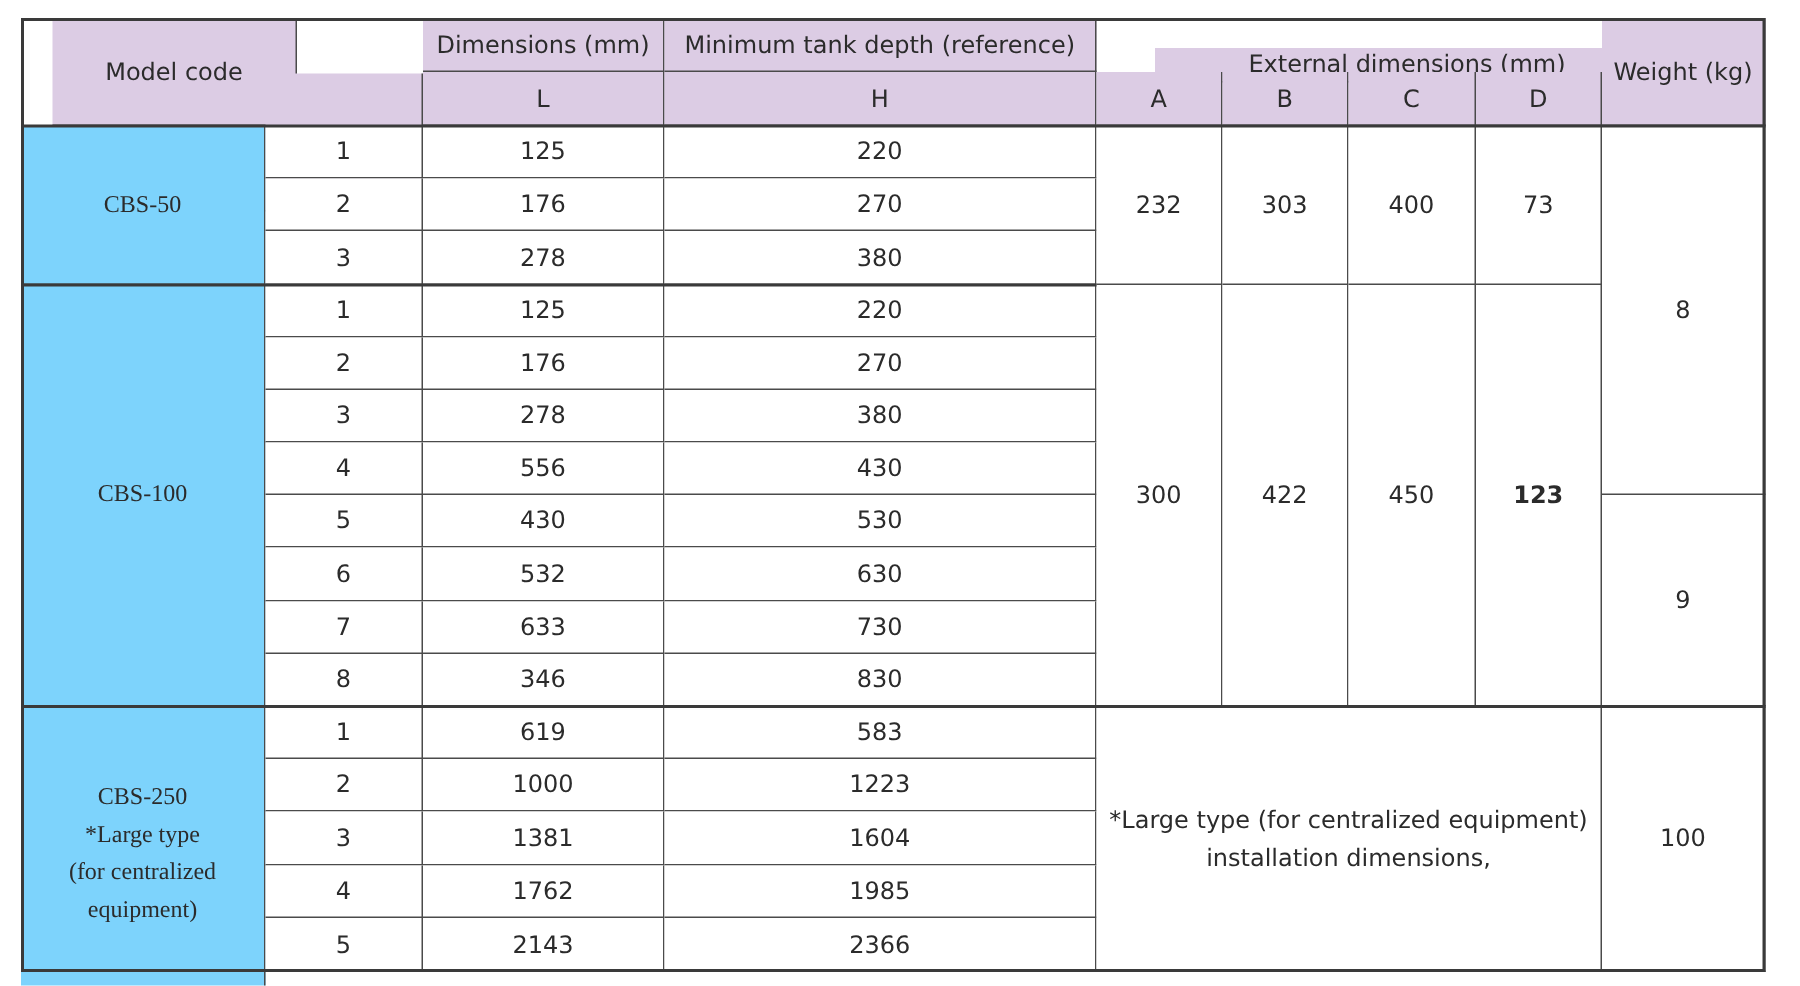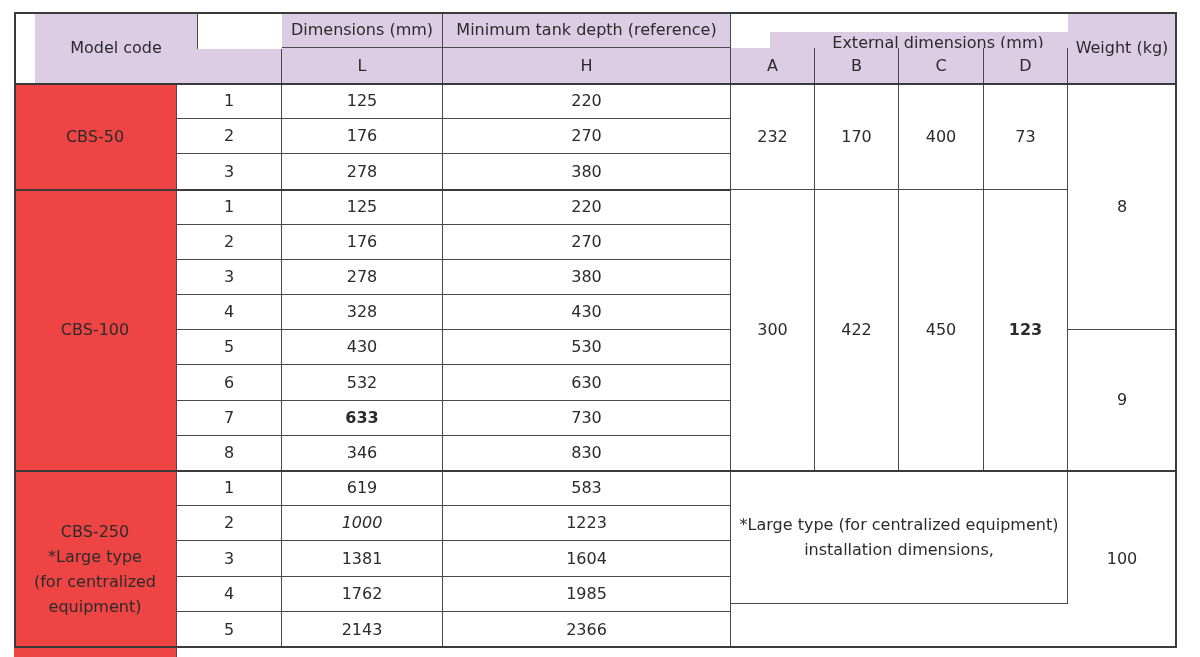--- a/index.html
+++ b/index.html
@@ -1,19 +1,19 @@
 <!DOCTYPE html>
 <html><head>
 <meta charset="utf-8">
 <style>
   html,body{margin:0;padding:0;background:#ffffff;}
   body{width:1200px;height:657px;position:relative;overflow:hidden;font-family:"DejaVu Sans","Liberation Sans",sans-serif;color:#2b2b2b;}
   .c{position:absolute;box-sizing:border-box;display:flex;align-items:center;justify-content:center;text-align:center;font-size:16px;line-height:24px;border-right:1px solid #4a4a4a;border-bottom:1px solid #4a4a4a;background:#ffffff;}
   .h{background:#dccce4;font-size:16px;}
-  .g{background:#ef4444;}
+  .g{background:#7dd3fc;font-family:Liberation Serif, serif;}
   .frame{position:absolute;left:14px;top:12px;width:1163px;height:636px;border:2px solid #3a3a3a;box-sizing:border-box;pointer-events:none;}
   .hdiv{position:absolute;left:14px;width:1163px;height:2px;background:#3a3a3a;}
   .note{flex-direction:column;line-height:25px;font-size:16px;}
 </style>
 </head>
 <body>
 
 <div>
 
   <div class="c h" style="left:14px;top:12px;width:163px;height:72px;margin-left:21px;">Model code</div>
@@ -37,52 +37,52 @@
 
   <div class="c" style="left:177px;top:119px;width:105px;height:35px;">2</div>
   <div class="c" style="left:282px;top:119px;width:161px;height:35px;">176</div>
   <div class="c" style="left:443px;top:119px;width:288px;height:35px;">270</div>
 
   <div class="c" style="left:177px;top:154px;width:105px;height:36px;">3</div>
   <div class="c" style="left:282px;top:154px;width:161px;height:36px;">278</div>
   <div class="c" style="left:443px;top:154px;width:288px;height:36px;">380</div>
 
   <div class="c" style="left:731px;top:84px;width:84px;height:106px;">232</div>
-  <div class="c" style="left:815px;top:84px;width:84px;height:106px;">170</div>
+  <div class="c" style="left:815px;top:84px;width:84px;height:106px;">303</div>
   <div class="c" style="left:899px;top:84px;width:85px;height:106px;">400</div>
   <div class="c" style="left:984px;top:84px;width:84px;height:106px;">73</div>
 
   <div class="c g" style="left:14px;top:190px;width:163px;height:281px;">CBS-100</div>
 
   <div class="c" style="left:177px;top:190px;width:105px;height:35px;">1</div>
   <div class="c" style="left:282px;top:190px;width:161px;height:35px;">125</div>
   <div class="c" style="left:443px;top:190px;width:288px;height:35px;">220</div>
 
   <div class="c" style="left:177px;top:225px;width:105px;height:35px;">2</div>
   <div class="c" style="left:282px;top:225px;width:161px;height:35px;">176</div>
   <div class="c" style="left:443px;top:225px;width:288px;height:35px;">270</div>
 
   <div class="c" style="left:177px;top:260px;width:105px;height:35px;">3</div>
   <div class="c" style="left:282px;top:260px;width:161px;height:35px;">278</div>
   <div class="c" style="left:443px;top:260px;width:288px;height:35px;">380</div>
 
   <div class="c" style="left:177px;top:295px;width:105px;height:35px;">4</div>
-  <div class="c" style="left:282px;top:295px;width:161px;height:35px;">328</div>
+  <div class="c" style="left:282px;top:295px;width:161px;height:35px;">556</div>
   <div class="c" style="left:443px;top:295px;width:288px;height:35px;">430</div>
 
   <div class="c" style="left:177px;top:330px;width:105px;height:35px;">5</div>
   <div class="c" style="left:282px;top:330px;width:161px;height:35px;">430</div>
   <div class="c" style="left:443px;top:330px;width:288px;height:35px;">530</div>
 
   <div class="c" style="left:177px;top:365px;width:105px;height:36px;">6</div>
   <div class="c" style="left:282px;top:365px;width:161px;height:36px;">532</div>
   <div class="c" style="left:443px;top:365px;width:288px;height:36px;">630</div>
 
   <div class="c" style="left:177px;top:401px;width:105px;height:35px;">7</div>
-  <div class="c" style="left:282px;top:401px;width:161px;height:35px;font-weight:bold;">633</div>
+  <div class="c" style="left:282px;top:401px;width:161px;height:35px;">633</div>
   <div class="c" style="left:443px;top:401px;width:288px;height:35px;">730</div>
 
   <div class="c" style="left:177px;top:436px;width:105px;height:35px;">8</div>
   <div class="c" style="left:282px;top:436px;width:161px;height:35px;">346</div>
   <div class="c" style="left:443px;top:436px;width:288px;height:35px;">830</div>
 
   <div class="c" style="left:731px;top:190px;width:84px;height:281px;">300</div>
   <div class="c" style="left:815px;top:190px;width:84px;height:281px;">422</div>
   <div class="c" style="left:899px;top:190px;width:85px;height:281px;">450</div>
   <div class="c" style="left:984px;top:190px;width:84px;height:281px;font-weight:bold;">123</div>
@@ -96,36 +96,36 @@
     <span>*Large type</span>
     <span>(for centralized</span>
     <span>equipment)</span>
   </div>
 
   <div class="c" style="left:177px;top:471px;width:105px;height:35px;">1</div>
   <div class="c" style="left:282px;top:471px;width:161px;height:35px;">619</div>
   <div class="c" style="left:443px;top:471px;width:288px;height:35px;">583</div>
 
   <div class="c" style="left:177px;top:506px;width:105px;height:35px;">2</div>
-  <div class="c" style="left:282px;top:506px;width:161px;height:35px;font-style:italic;">1000</div>
+  <div class="c" style="left:282px;top:506px;width:161px;height:35px;">1000</div>
   <div class="c" style="left:443px;top:506px;width:288px;height:35px;">1223</div>
 
   <div class="c" style="left:177px;top:541px;width:105px;height:36px;">3</div>
   <div class="c" style="left:282px;top:541px;width:161px;height:36px;">1381</div>
   <div class="c" style="left:443px;top:541px;width:288px;height:36px;">1604</div>
 
   <div class="c" style="left:177px;top:577px;width:105px;height:35px;">4</div>
   <div class="c" style="left:282px;top:577px;width:161px;height:35px;">1762</div>
   <div class="c" style="left:443px;top:577px;width:288px;height:35px;">1985</div>
 
   <div class="c" style="left:177px;top:612px;width:105px;height:36px;">5</div>
   <div class="c" style="left:282px;top:612px;width:161px;height:36px;">2143</div>
   <div class="c" style="left:443px;top:612px;width:288px;height:36px;">2366</div>
 
-  <div class="c note" style="left:731px;top:471px;width:337px;height:133px;">
+  <div class="c note" style="left:731px;top:471px;width:337px;height:177px;">
     <span>*Large type (for centralized equipment)</span>
     <span>installation dimensions,</span>
   </div>
 
   <div class="hdiv" style="top:83px;"></div>
   <div class="hdiv" style="top:189px;width:717px;"></div>
   <div class="hdiv" style="top:470px;"></div>
 
   <div class="frame"></div>
 </div>

